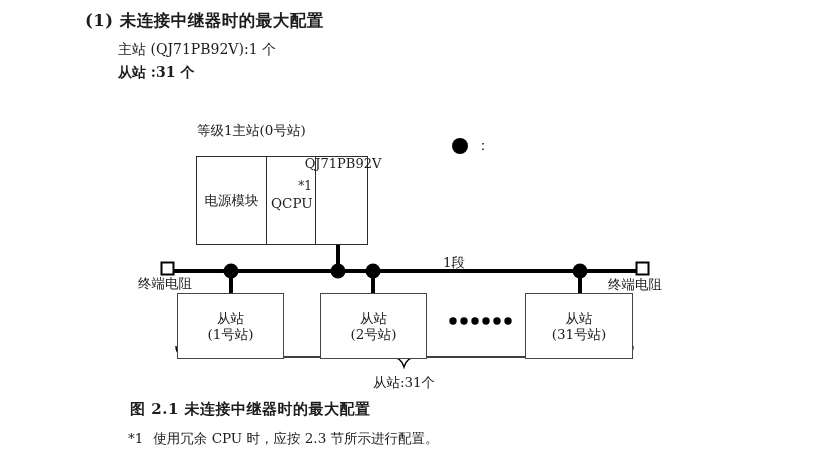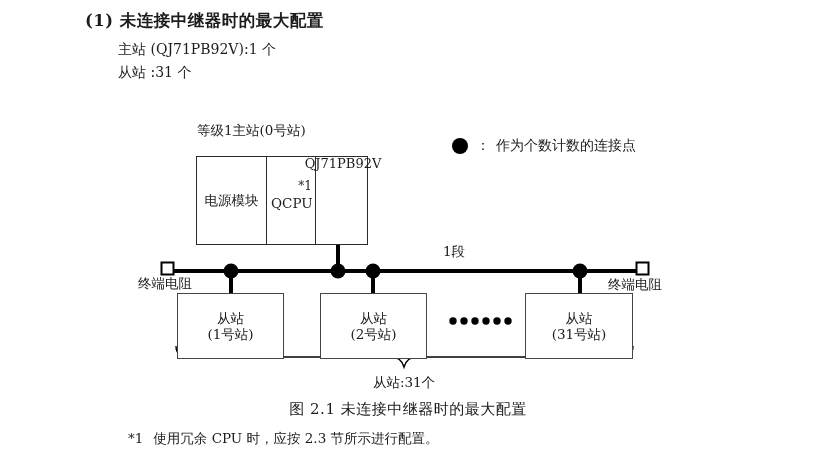--- a/index.html
+++ b/index.html
@@ -19,21 +19,21 @@
 
   .heading {
     left: 85px; top: 10px;
     font-size: 16.5px;
     font-weight: bold;
     letter-spacing: 0.5px;
     white-space: pre;
   }
   .body-line { left: 118px; font-size: 14px; white-space: pre; }
   .line-master { top: 41px; }
-  .line-slave  { top: 64px; }
+  .line-slave  { top: 64px; font-weight: bold; }
 
   .master-label { left: 197px; top: 122px; font-size: 13.5px; white-space: pre; }
 
   .master-box {
     left: 196px; top: 156px;
     width: 172px; height: 89px;
     border: 1.5px solid #2b2b2b;
     background: #ffffff;
     display: flex;
   }
@@ -64,21 +64,21 @@
     font-size: 14px; white-space: pre;
   }
   .legend-dot {
     width: 16px; height: 16px;
     background: #000;
     border-radius: 50%;
     margin-right: 8px;
   }
   .legend-sep { margin-right: 6px; }
 
-  .segment-label { left: 443px; top: 243px; font-size: 13.5px; }
+  .segment-label { left: 443px; top: 254px; font-size: 13.5px; }
   .term-label { font-size: 13.5px; white-space: pre; }
   .term-left  { left: 138px; top: 275px; }
   .term-right { left: 608px; top: 276px; }
 
   .slave-box {
     top: 293px; height: 66px;
     border: 1.2px solid #454545;
     background: #ffffff;
     display: flex; flex-direction: column;
     align-items: center; justify-content: center;
@@ -89,22 +89,22 @@
   .slave-2  { left: 320px; width: 107px; }
   .slave-31 { left: 525px; width: 108px; }
 
   .brace-label {
     left: 344px; top: 374px; width: 120px;
     text-align: center; font-size: 13.5px; white-space: pre;
   }
 
   .caption {
     left: 130px; top: 400px; width: 556px;
-    text-align: center;
-    font-size: 15px; font-weight: normal;
+    text-align: left;
+    font-size: 15px; font-weight: bold;
     letter-spacing: 0.5px;
     white-space: pre;
   }
 
   .footnote {
     left: 128px; top: 430px;
     font-size: 13.5px; white-space: pre;
     display: flex;
   }
   .footnote-marker { margin-right: 10px; }
@@ -163,21 +163,20 @@
     </div>
     <div class="cell cell-module">
       <span>QJ71</span>
       <span>PB92V</span>
     </div>
   </div>
 
   <div class="abs legend">
     <span class="legend-dot"></span>
     <span class="legend-sep">：</span>
-    <span>作为个数计数的连接点</span>
   </div>
 
   <div class="abs segment-label">1段</div>
 
   <div class="abs term-label term-left">终端电阻</div>
   <div class="abs term-label term-right">终端电阻</div>
 
   <div class="abs slave-box slave-1">
     <span>从站</span>
     <span>(1号站)</span>

